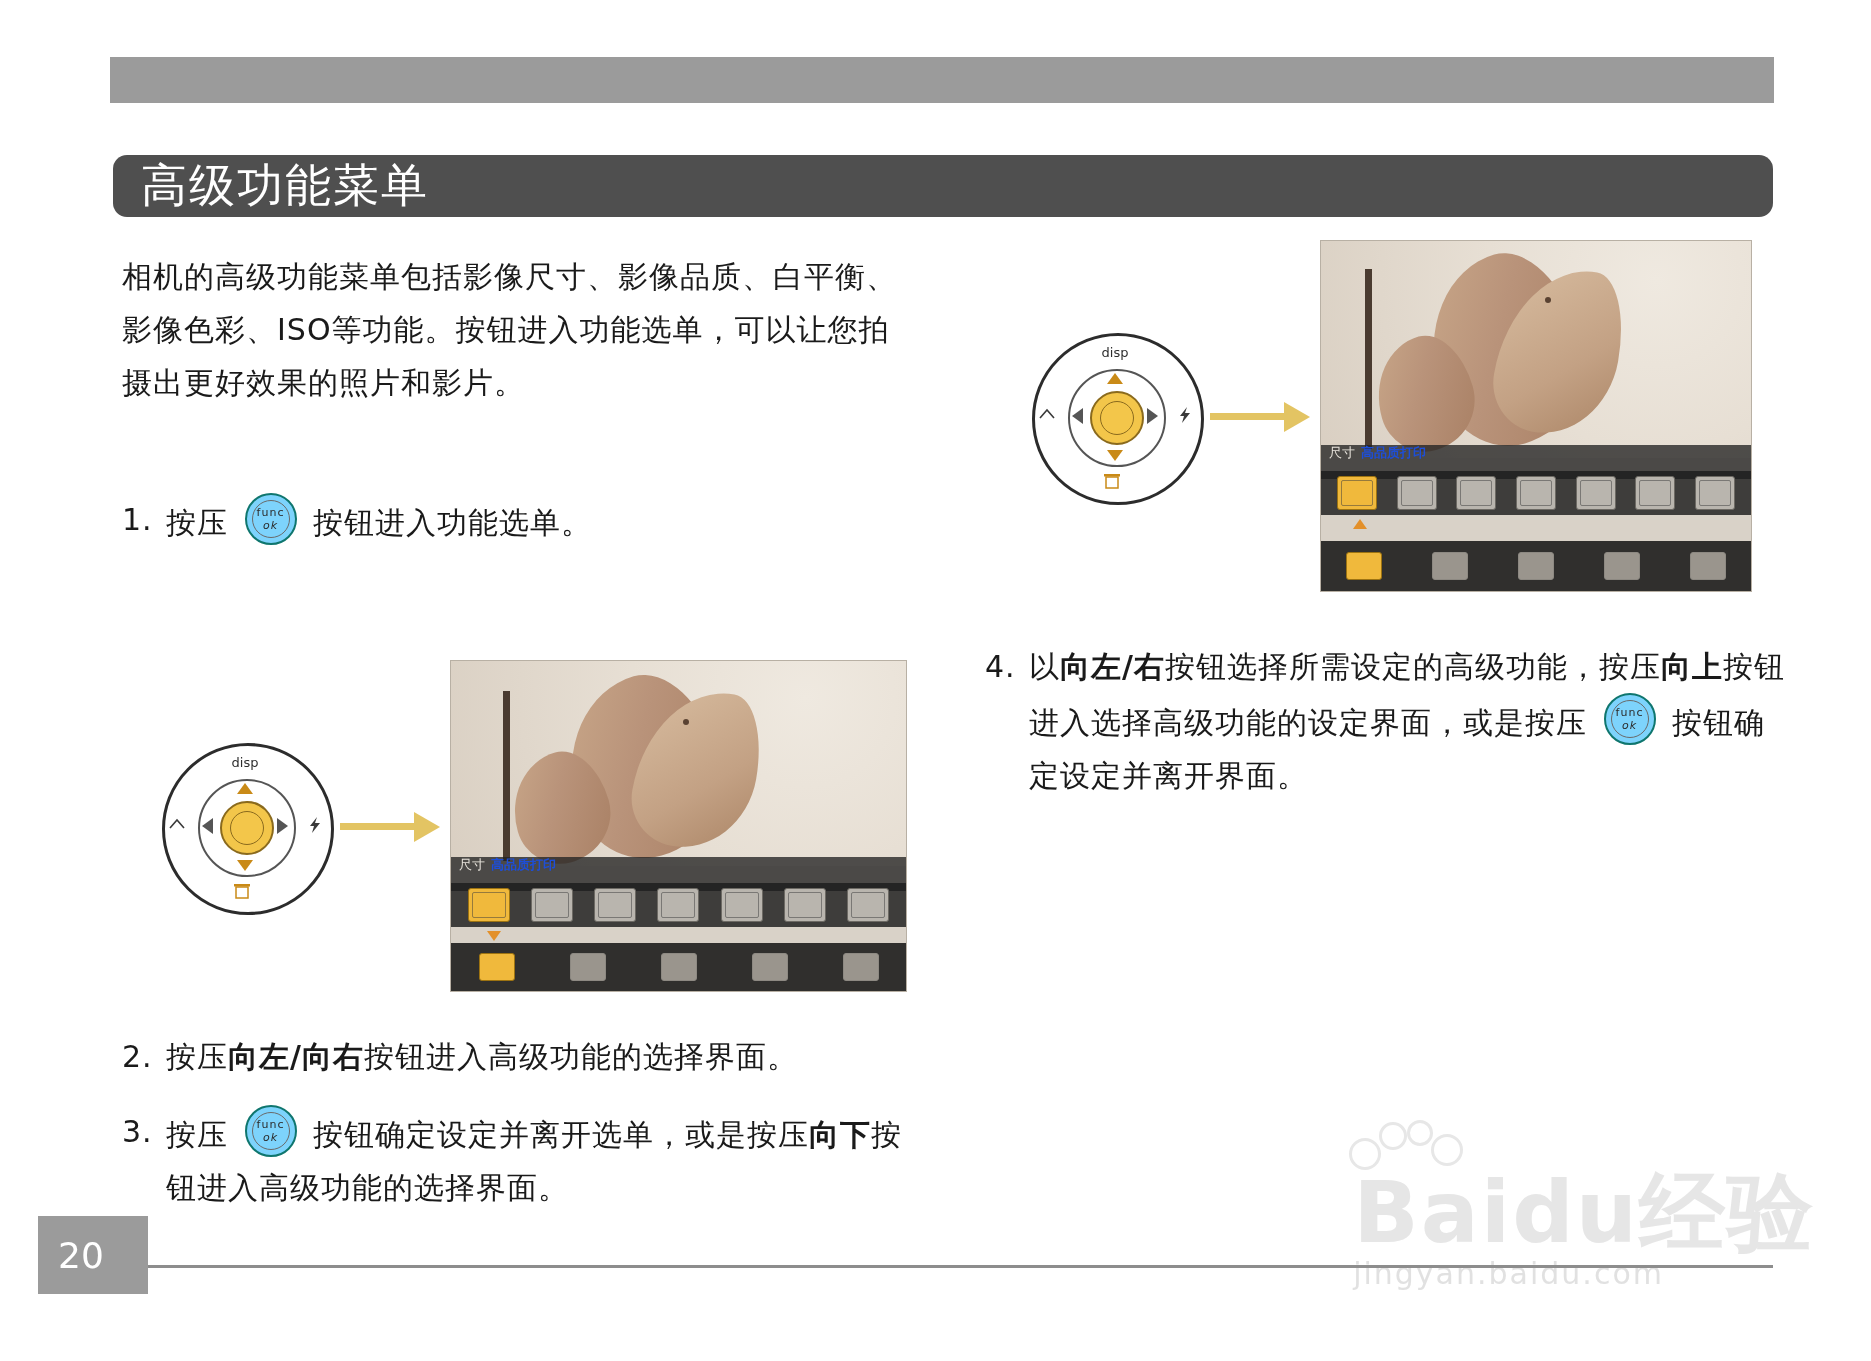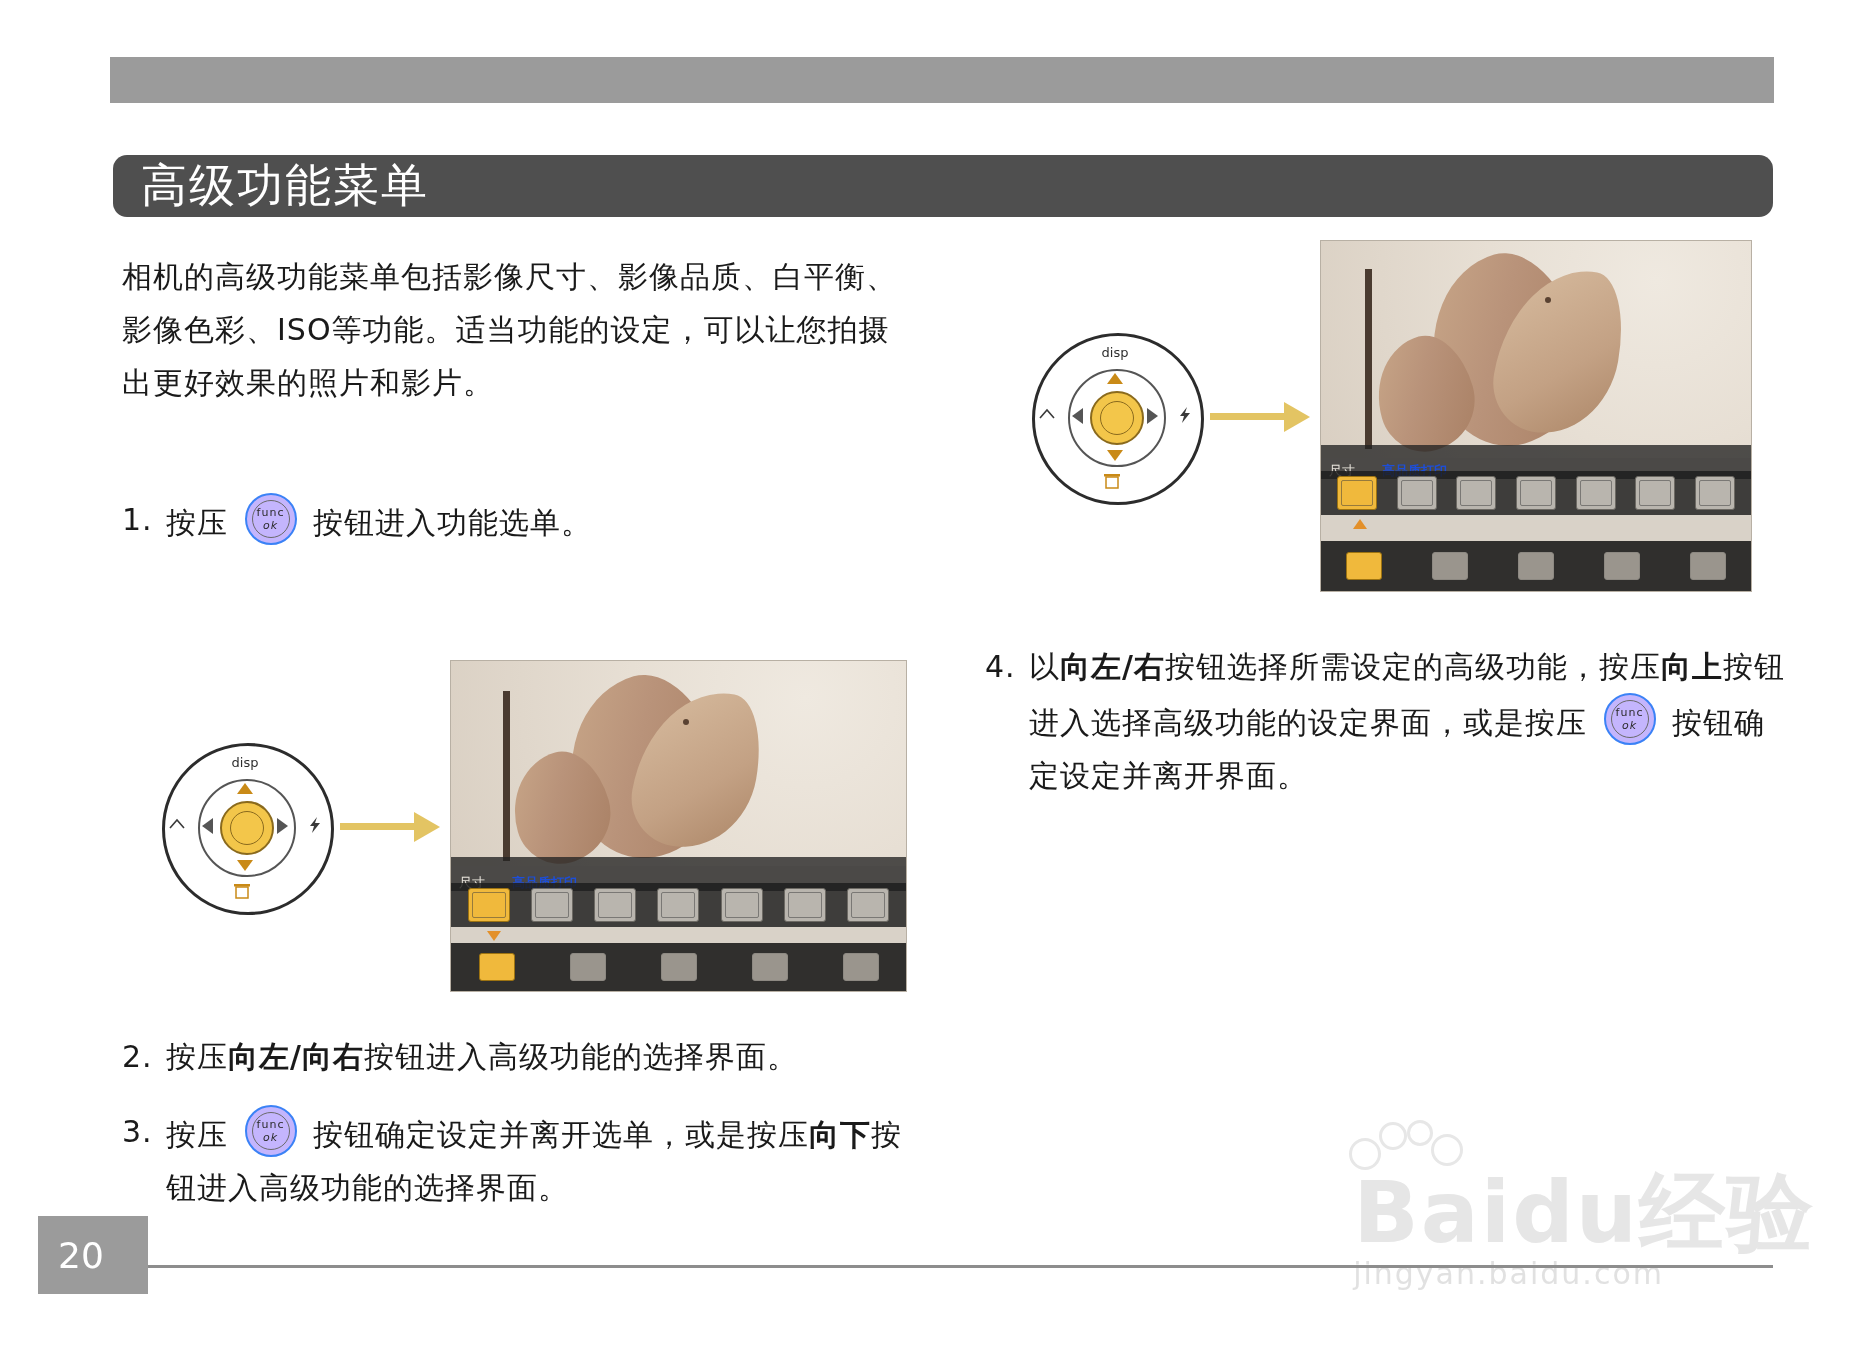--- a/index.html
+++ b/index.html
@@ -39,23 +39,23 @@
     display:flex;align-items:flex-start;
     font-size:30px;line-height:53px;color:#1a1a1a;letter-spacing:1px;
   }
   .step-num{width:44px;flex:0 0 44px;}
   .step-body{flex:1;}
   b{font-weight:bold;}
   
   .funcok{
     display:inline-block;vertical-align:-12px;
     width:48px;height:48px;border-radius:50%;
-    border:2px solid #3b82f6;
+    border:2px solid #0f766e;
     position:relative;margin:0 6px;
-    background:#c4b5fd;
+    background:#7dd3fc;
   }
   .funcok:before{
     content:"";position:absolute;left:5px;top:5px;right:5px;bottom:5px;
     border:1.5px solid #6a6a6a;border-radius:50%;
   }
   .funcok .fl1,.funcok .fl2{
     position:absolute;left:0;width:100%;text-align:center;
     font-size:11px;color:#2b2b2b;line-height:11px;
   }
   .funcok .fl1{top:12px;}
@@ -138,21 +138,21 @@
   }
   .lcd .stem{
     position:absolute;background:#4a3b30;
   }
   .lcd .dot{
     position:absolute;width:6px;height:6px;border-radius:50%;background:#5a4232;
   }
   .lcd .infobar{
     position:absolute;left:0;right:0;
     background:rgba(35,35,35,0.78);
-    color:#e8e4dc;font-size:13px;display:flex;align-items:flex-start;gap:27px;
+    color:#e8e4dc;font-size:13px;display:flex;align-items:flex-end;gap:6px;
     padding:17px 8px;box-sizing:border-box;
   }
   .lcd .infobar .val{color:#1d4ed8;font-weight:bold;}
   .lcd .iconrow{
     position:absolute;left:0;right:0;
     background:rgba(28,28,28,0.82);
     display:flex;align-items:center;justify-content:space-around;
     box-sizing:border-box;padding:0 6px;
   }
   .lcd .ico{
@@ -225,21 +225,21 @@
 <body>
 
 <div class="top-bar"></div>
 
 <div class="title-pill">
   <span class="title-text">高级功能菜单</span>
 </div>
 
 <div class="col-left">
 
-  <p class="body-text">相机的高级功能菜单包括影像尺寸、影像品质、白平衡、影像色彩、ISO等功能。适当功能的设定，可以让您拍摄出更好效果的照片和影片。</p>
+  <p class="body-text">相机的高级功能菜单包括影像尺寸、影像品质、白平衡、影像色彩、ISO等功能。按钮进入功能选单，可以让您拍摄出更好效果的照片和影片。</p>
 
   <div class="para-gap"></div>
 
 
   <div class="para-gap"></div>
 
   <div class="step">
     <span class="step-num">1.</span>
     <span class="step-body">
       <span>按压</span>

